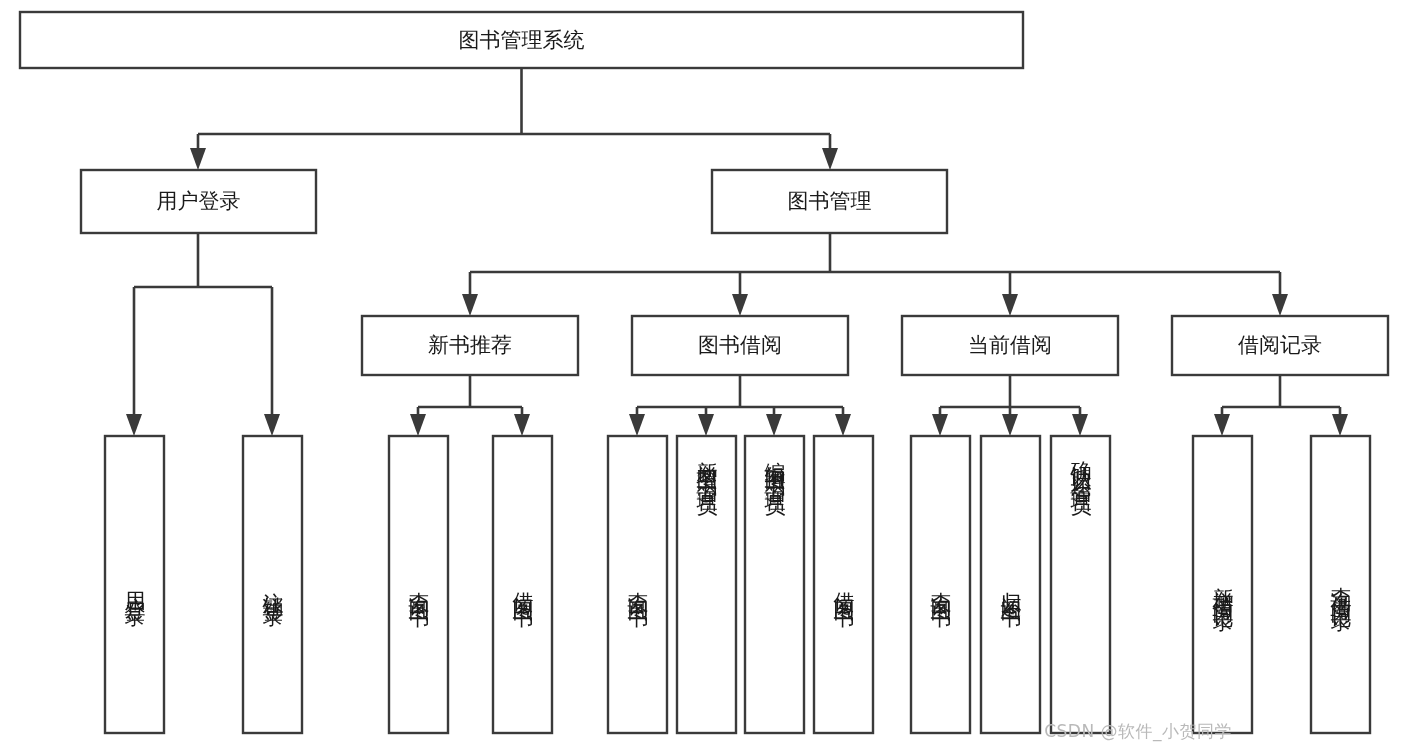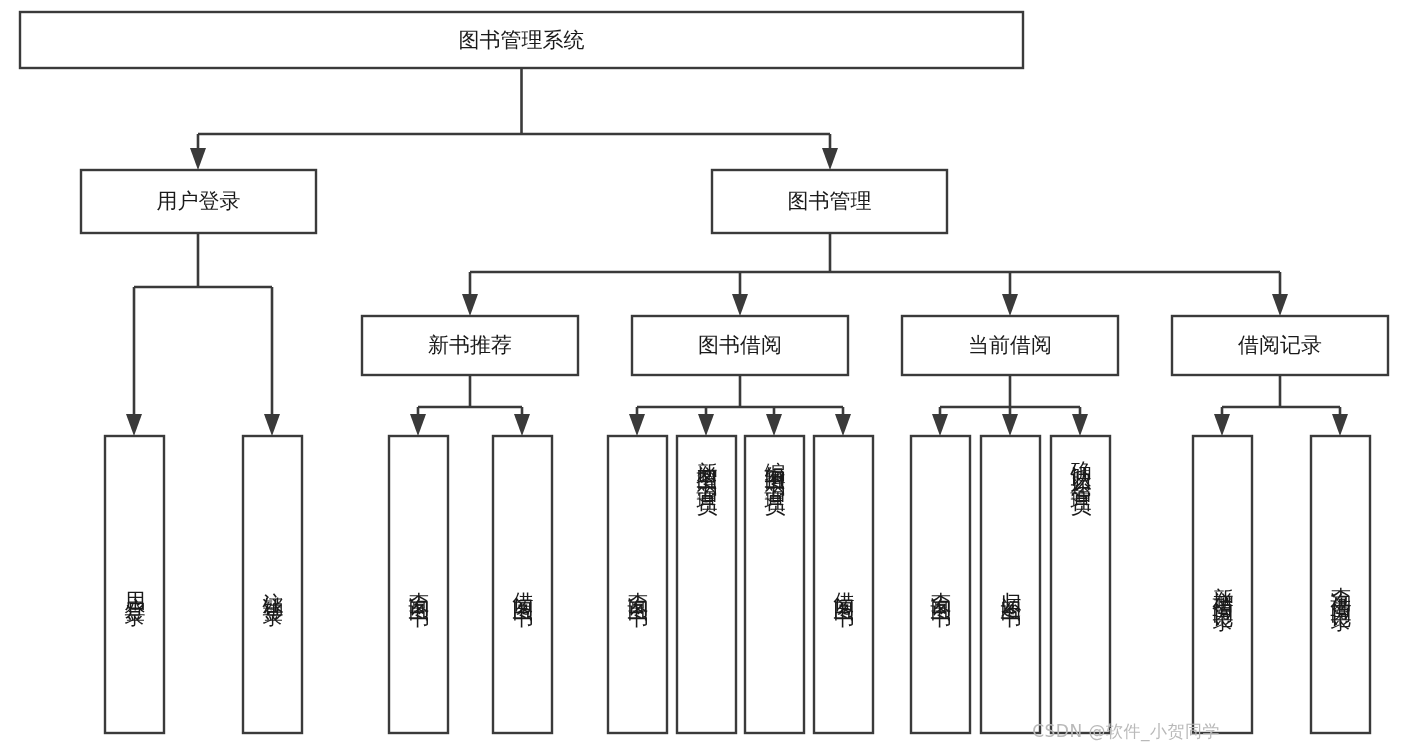--- a/index.html
+++ b/index.html
@@ -66,21 +66,21 @@
     text-orientation: upright;
     font-family: "DejaVu Sans", "Liberation Sans", sans-serif;
     font-size: 21px;
     line-height: 1;
     letter-spacing: 5px;
     color: #1a1a1a;
     white-space: nowrap;
   }
   .watermark {
     position: absolute;
-    right: 20px;
+    right: 8px;
     bottom: 4px;
     font-family: "DejaVu Sans", "Liberation Sans", sans-serif;
     font-size: 17px;
     color: #b9b9b9;
     letter-spacing: 0.5px;
     white-space: nowrap;
   }
 </style>
 </head>
 <body>

